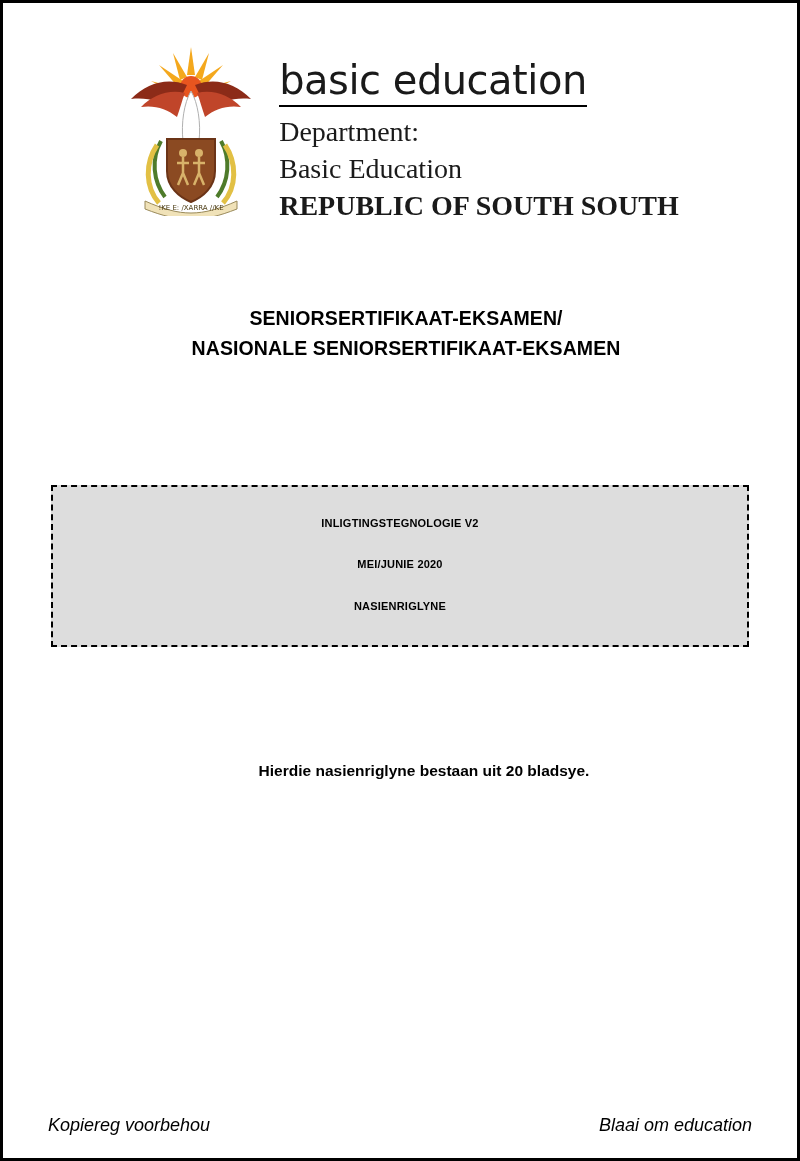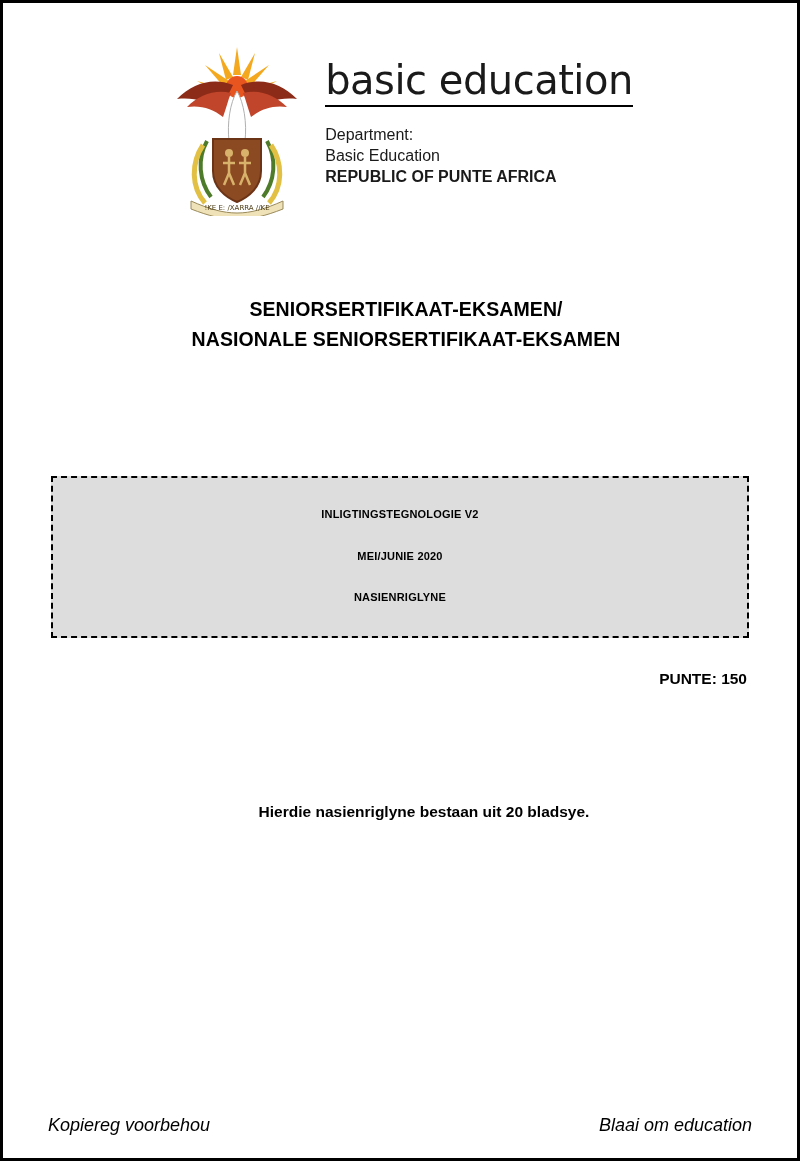--- a/index.html
+++ b/index.html
@@ -44,24 +44,24 @@
     font-size: 40px;
     font-weight: 400;
     letter-spacing: -0.5px;
     line-height: 1.05;
     color: #1a1a1a;
     padding-bottom: 4px;
     border-bottom: 2px solid #000000;
     display: inline-block;
   }
   .dept-sub {
-    font-family: Liberation Sans, sans-serif;
-    font-size: 16px;
+    font-family: Liberation Serif, serif;
+    font-size: 28px;
     line-height: 1.32;
-    margin-top: 17px;
+    margin-top: 7px;
     color: #1a1a1a;
   }
   .dept-sub .bold {
     font-weight: bold;
   }
 
   
   .exam-title {
     text-align: center;
     font-size: 19.5px;
@@ -164,38 +164,37 @@
         <path d="M24 160 C60 176 80 176 116 160 L116 168 C80 182 60 182 24 168 Z" fill="#f0e2b8" stroke="#9a8a5a" stroke-width="1"></path>
         <text x="70" y="169" font-family="DejaVu Sans, sans-serif" font-size="7" text-anchor="middle" fill="#4a3a12">!KE E: /XARRA //KE</text>
       </svg>
     </div>
 
     <div class="dept-text">
       <div class="dept-title">basic education</div>
       <div class="dept-sub">
         <div>Department:</div>
         <div>Basic Education</div>
-        <div class="bold">REPUBLIC OF PUNTE AFRICA</div>
+        <div class="bold">REPUBLIC OF SOUTH SOUTH</div>
       </div>
     </div>
 
   </div>
 
   <div class="exam-title">
     <div>SENIORSERTIFIKAAT-EKSAMEN/</div>
     <div>NASIONALE SENIORSERTIFIKAAT-EKSAMEN</div>
   </div>
 
   <div class="subject-box">
     <div>INLIGTINGSTEGNOLOGIE V2</div>
     <div>MEI/JUNIE 2020</div>
     <div>NASIENRIGLYNE</div>
   </div>
 
-  <div class="marks">PUNTE: 150</div>
 
   <div class="pages-note">Hierdie nasienriglyne bestaan uit 20 bladsye.</div>
 
   <div class="footer">
     <div>Kopiereg voorbehou</div>
     <div>Blaai om education</div>
   </div>
 
 </div>
 

